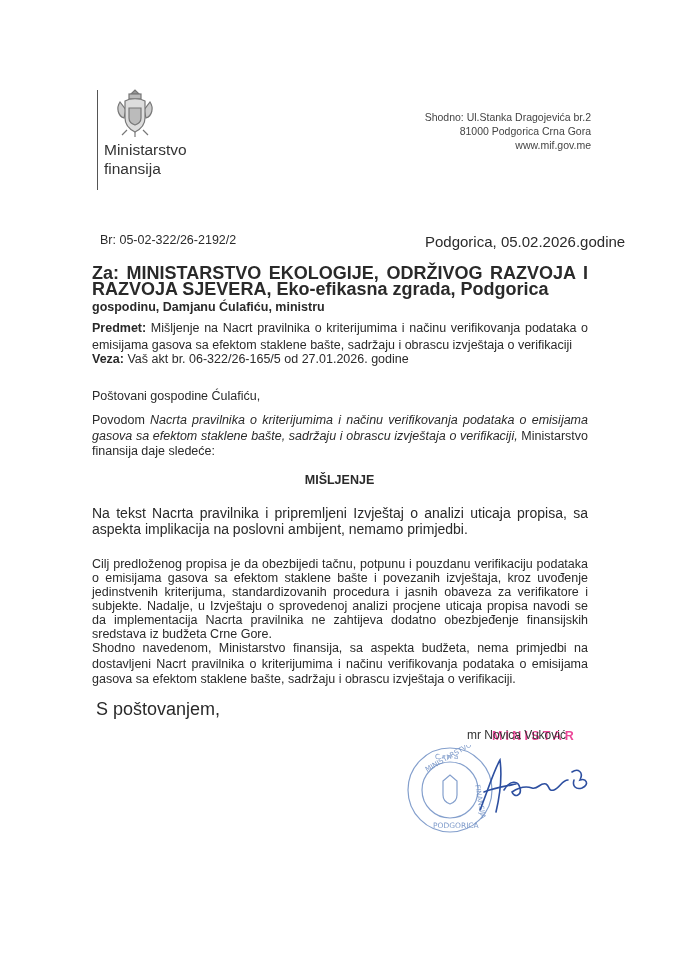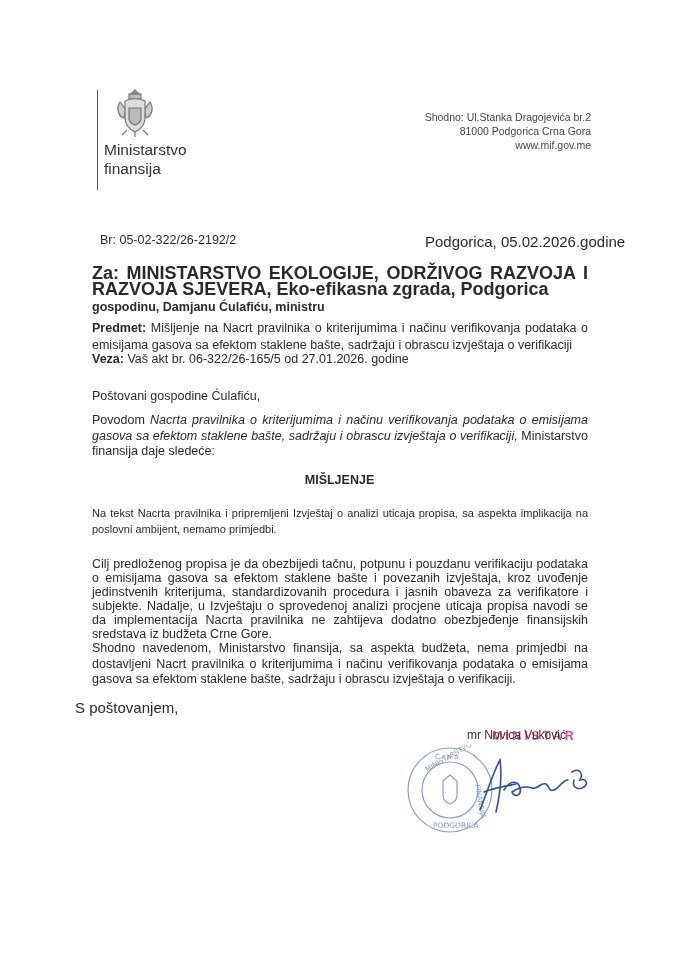--- a/index.html
+++ b/index.html
@@ -15,24 +15,24 @@
   .ref { left:100px; top:233px; font-size:12.5px; }
   .date { left:425px; top:233px; font-size:15px; }
   .to { left:92px; top:265px; width:496px; font-size:18px; line-height:16px; font-weight:bold; text-align:justify; }
   .recipient { left:92px; top:300px; font-size:12.5px; font-weight:bold; }
   .subject { left:92px; top:320px; width:496px; font-size:12.5px; line-height:17px; text-align:justify; }
   .veza { left:92px; top:352px; font-size:12.5px; }
   .bold { font-weight:bold; }
   .salut { left:92px; top:389px; font-size:12.5px; }
   .p1 { left:92px; top:413px; width:496px; font-size:12.5px; line-height:15.5px; text-align:justify; }
   .heading { left:0; width:679px; top:473px; text-align:center; font-size:12.5px; font-weight:bold; }
-  .p2 { left:92px; top:506px; width:496px; font-size:11px; line-height:15.5px; text-align:justify; }
+  .p2 { left:92px; top:506px; width:496px; font-size:14px; line-height:15.5px; text-align:justify; }
   .p3 { left:92px; top:557px; width:496px; font-size:12.5px; line-height:14px; text-align:justify; }
   .p4 { left:92px; top:641px; width:496px; font-size:12.5px; line-height:15.5px; text-align:justify; }
-  .closing { left:75px; top:699px; font-size:15px; }
+  .closing { left:96px; top:699px; font-size:18px; }
   .minister-title { left:492px; top:729px; font-size:12.5px; font-weight:bold; letter-spacing:3.2px; color:#ec4899; }
   .minister-name { left:467px; top:728px; font-size:12px; color:#333; }
   .stamp { left:405px; top:745px; width:90px; height:90px; }
   .signature { left:460px; top:750px; width:150px; height:70px; }
   i { font-style:italic;margin-top:48px; }
 </style>
 </head>
 <body>
 
 <div class="abs vrule"></div>

